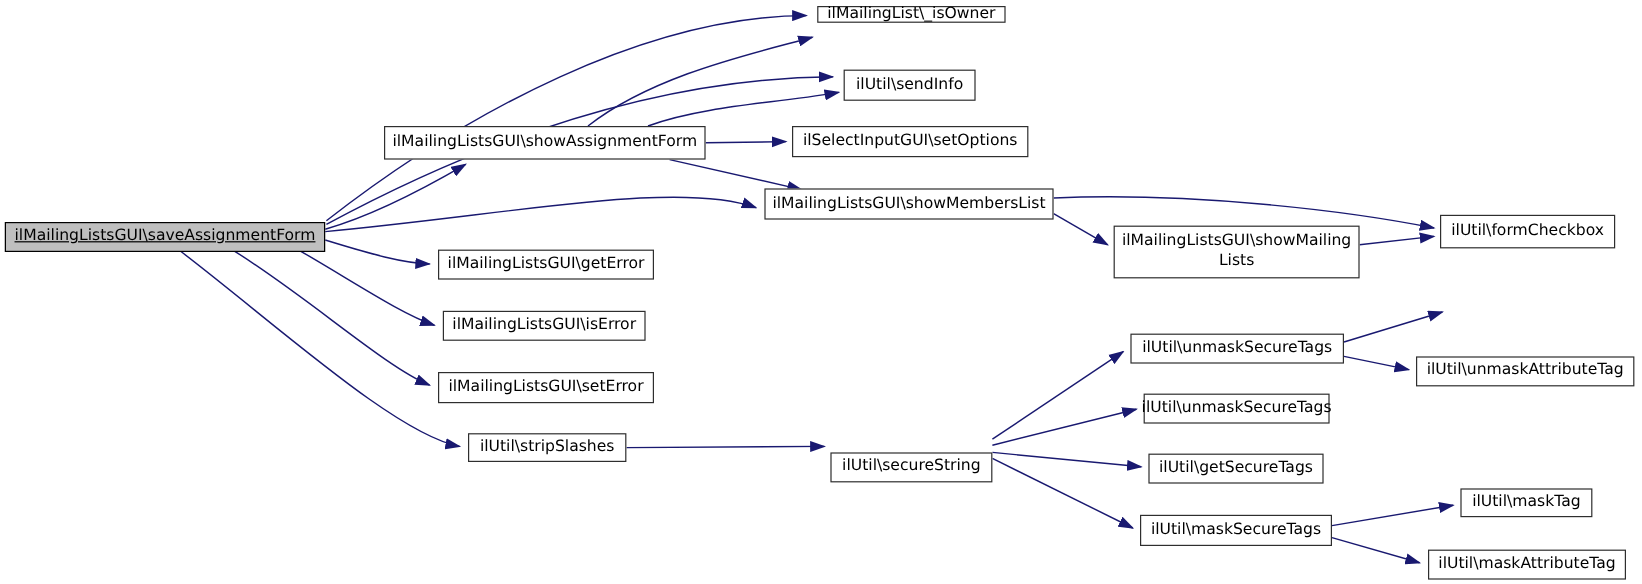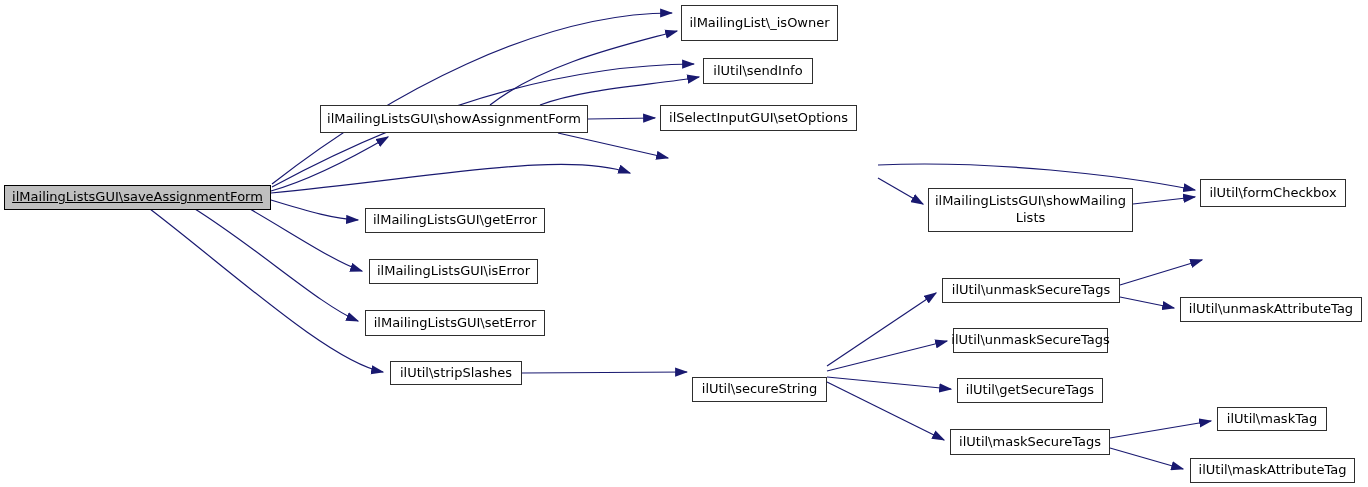--- a/index.html
+++ b/index.html
@@ -55,24 +55,25 @@
       <path d="M827,366 L936,293" marker-end="url(#arrowhead)"></path>
       <path d="M827,371 L947,341" marker-end="url(#arrowhead)"></path>
       <path d="M827,377 L951,389" marker-end="url(#arrowhead)"></path>
       <path d="M827,382 L944,440" marker-end="url(#arrowhead)"></path>
       <path d="M1120,285 L1202,260" marker-end="url(#arrowhead)"></path>
       <path d="M1120,297 L1174,308" marker-end="url(#arrowhead)"></path>
       <path d="M1110,438 L1211,421" marker-end="url(#arrowhead)"></path>
       <path d="M1110,448 L1183,469" marker-end="url(#arrowhead)"></path>
     </svg>
 <div class="node root" style="left: 4px; top: 185px; width: 267px; height: 25px; text-decoration: underline;">ilMailingListsGUI\saveAssignmentForm</div>
-    <div class="node" style="left: 681px; top: 5px; width: 157px; height: 36px;">ilMailingList\_isOwner</div>
+    <div class="node" style="left: 681px; top: 5px; width: 157px; height: 14px;">ilMailingList\_isOwner</div>
     <div class="node" style="left: 703px; top: 58px; width: 110px; height: 26px;">ilUtil\sendInfo</div>
     <div class="node" style="left: 320px; top: 105px; width: 268px; height: 28px;">ilMailingListsGUI\showAssignmentForm</div>
     <div class="node" style="left: 660px; top: 105px; width: 197px; height: 26px;">ilSelectInputGUI\setOptions</div>
+    <div class="node" style="left: 637px; top: 157px; width: 241px; height: 26px;">ilMailingListsGUI\showMembersList</div>
     <div class="node" style="left: 365px; top: 208px; width: 180px; height: 25px;">ilMailingListsGUI\getError</div>
     <div class="node" style="left: 369px; top: 259px; width: 169px; height: 25px;">ilMailingListsGUI\isError</div>
     <div class="node" style="left: 365px; top: 310px; width: 180px; height: 26px;">ilMailingListsGUI\setError</div>
     <div class="node" style="left: 390px; top: 361px; width: 132px; height: 24px;">ilUtil\stripSlashes</div>
     <div class="node" style="left: 692px; top: 360px; width: 135px; height: 25px; margin-top: 17px;">ilUtil\secureString</div>
     <div class="node" style="left: 928px; top: 188px; width: 205px; height: 44px;">ilMailingListsGUI\showMailing Lists</div>
     <div class="node" style="left: 1200px; top: 179px; width: 146px; height: 28px;">ilUtil\formCheckbox</div>
     <div class="node" style="left: 942px; top: 278px; width: 178px; height: 25px;">ilUtil\unmaskSecureTags</div>
     <div class="node" style="left: 1180px; top: 297px; width: 182px; height: 25px;">ilUtil\unmaskAttributeTag</div>
     <div class="node" style="left: 953px; top: 328px; width: 155px; height: 25px;">ilUtil\unmaskSecureTags</div>

